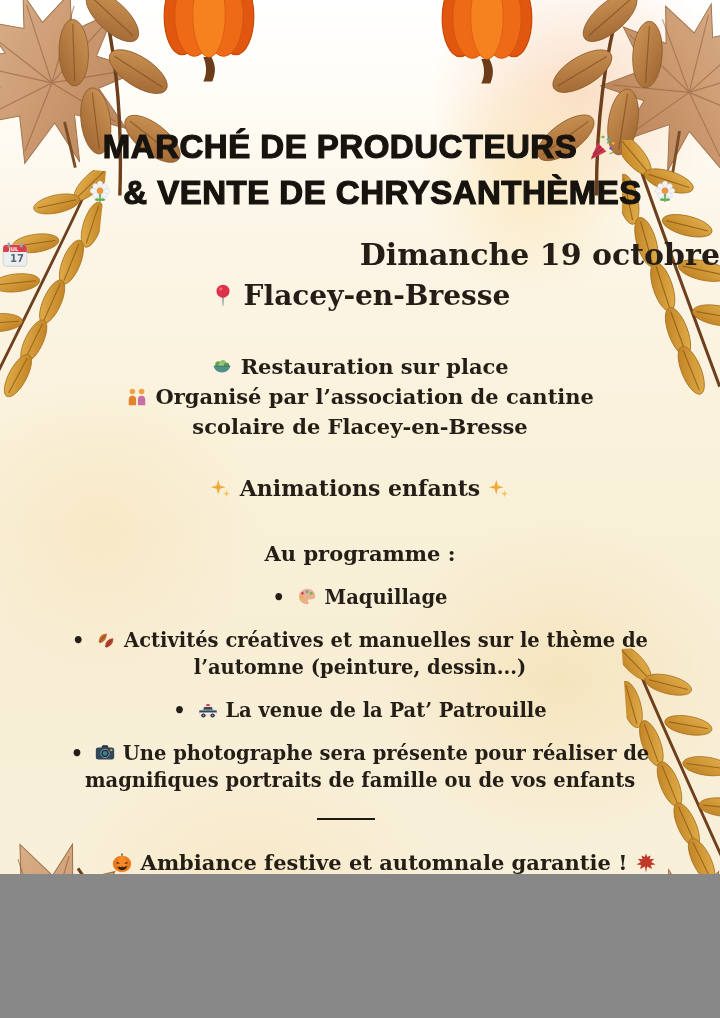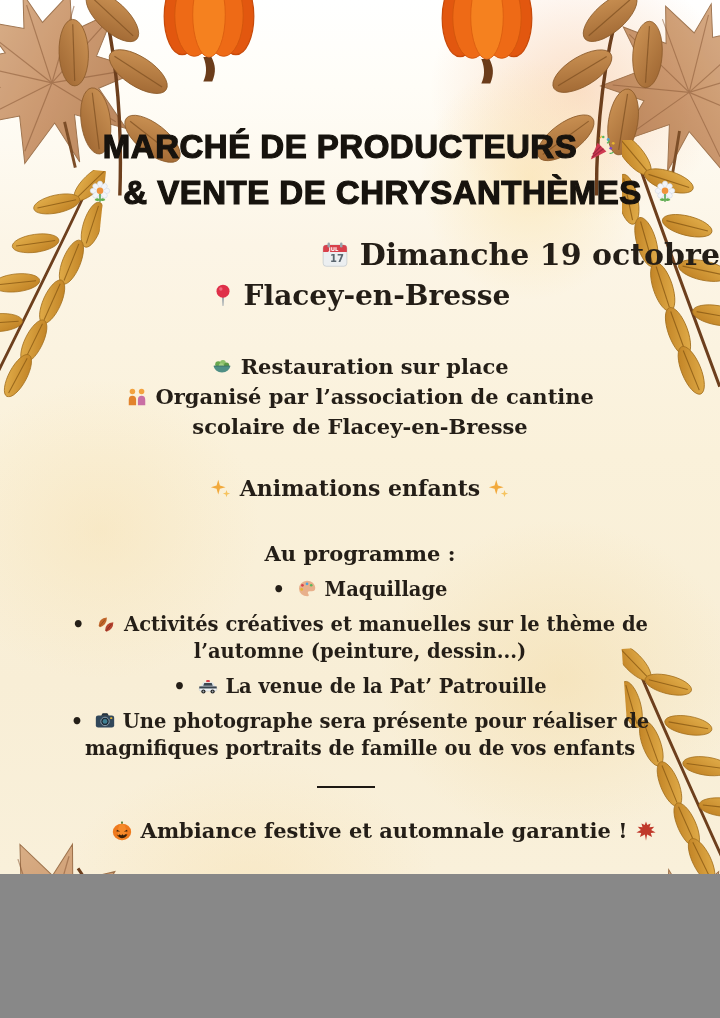--- a/index.html
+++ b/index.html
@@ -18,31 +18,31 @@
   .decor{position:absolute;pointer-events:none;}
   .content{position:relative;z-index:5;padding-top:126px;text-align:center;}
 
   .title{
     font-family:"Liberation Sans",sans-serif;font-weight:900;color:#17130e;
     font-size:33px;line-height:42px;letter-spacing:.5px;-webkit-text-stroke:1.2px #17130e;
   }
   .title-row{display:flex;align-items:center;justify-content:center;gap:10px;}
   .t2{margin-top:4px;padding-left:45px;}
 
-  .date-row{margin-top:22px;font-size:30px;font-weight:bold;line-height:38px;display:flex;align-items:center;justify-content:flex-end;gap:10px;}
+  .date-row{margin-top:22px;font-size:30px;font-weight:bold;line-height:38px;display:flex;align-items:center;justify-content:space-between;gap:10px;}
   .loc-row{margin-top:4px;font-size:28px;font-weight:bold;line-height:36px;display:flex;align-items:center;justify-content:center;gap:8px;}
 
   .info1{margin-top:38px;font-size:21px;font-weight:bold;line-height:30px;}
   .info2{margin:0 auto;max-width:560px;font-size:21px;font-weight:bold;line-height:30px;}
 
   .anim-head{margin-top:30px;font-size:22px;font-weight:bold;line-height:32px;}
   .program{margin-top:36px;font-size:21px;font-weight:bold;line-height:28px;}
 
   .items{margin:0 auto;max-width:632px;font-size:19.5px;font-weight:bold;line-height:27px;}
-  .item{margin:8px;}
+  .item{margin:16px;}
   .bullet{margin-right:4px;}
 
   .icon{display:inline-block;vertical-align:-4px;}
   .icon-sm{width:22px;height:22px;}
   .icon-md{width:26px;height:26px;vertical-align:-5px;}
   .icon-lg{width:30px;height:30px;vertical-align:-6px;}
 
   .divider{margin:24px auto 0;width:58px;height:0;border-top:2.5px solid #1d1812;transform:translateX(-14px);}
   .footer{margin-top:28px;font-size:21px;font-weight:bold;line-height:30px;display:flex;align-items:center;justify-content:center;gap:8px;padding-left:48px;}
 </style>

